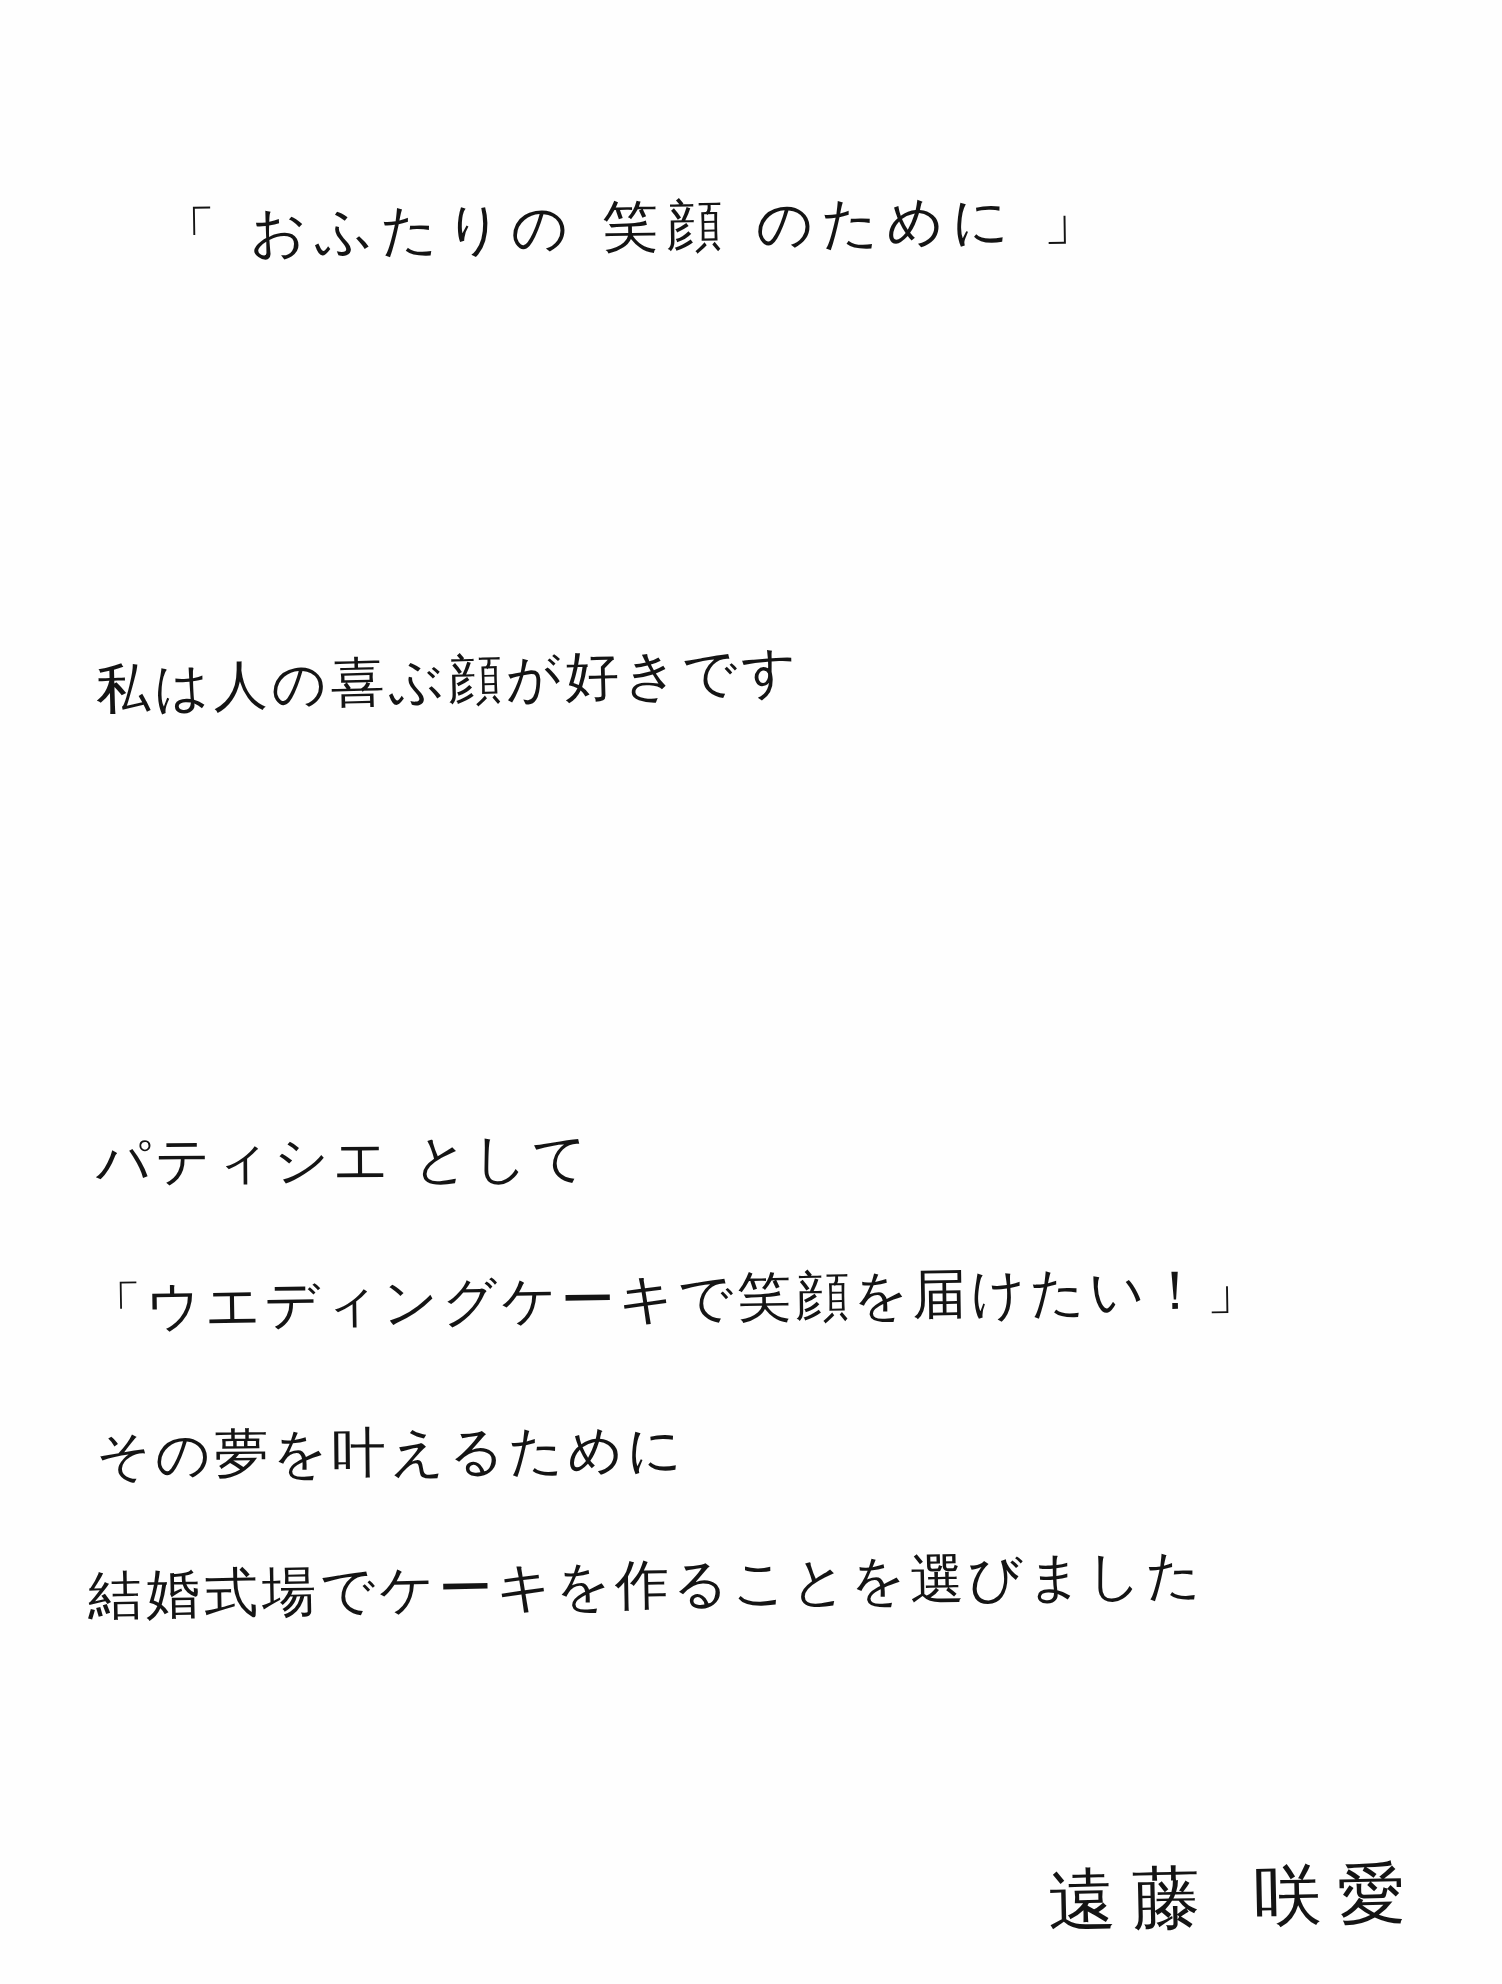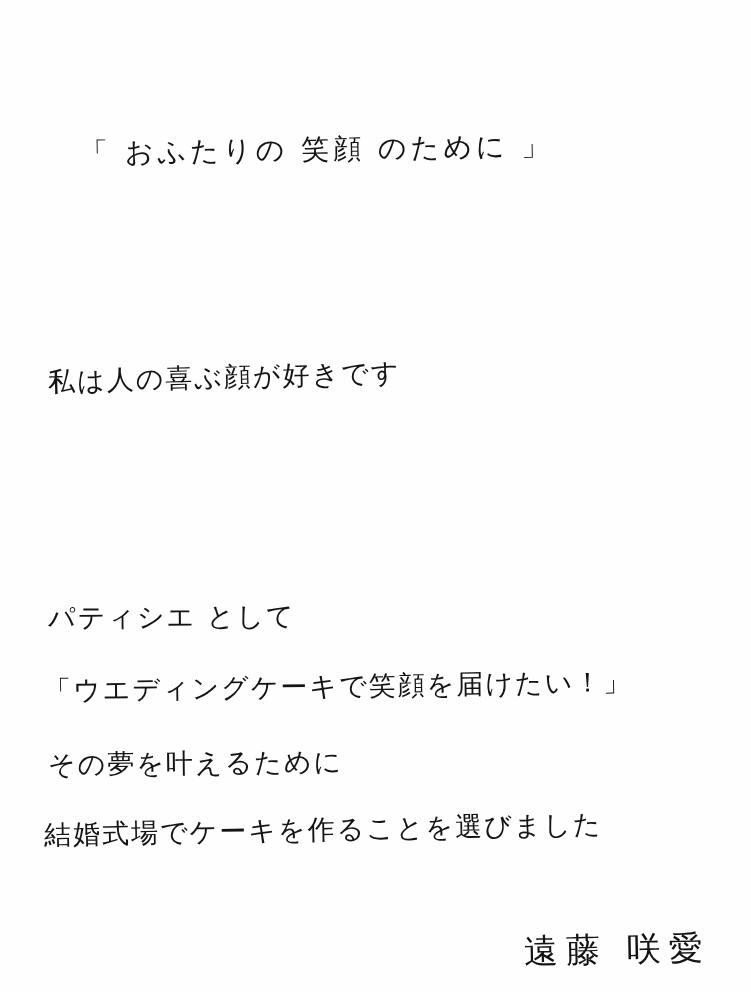--- a/index.html
+++ b/index.html
@@ -15,21 +15,21 @@
     color: #1b1b1b;
     overflow: hidden;
   }
 
   .sheet {
     position: relative;
     width: 751px;
     height: 992px;
     background: #fefefe;
     box-sizing: border-box;
-    padding: 60px 44px 30px 44px;
+    padding: 24px 44px 30px 44px;
   }
 
   
   .hand {
     font-family: "DejaVu Sans", sans-serif;
     font-weight: 400;
     color: #141414;
     line-height: 1.0;
     white-space: pre;
   }

